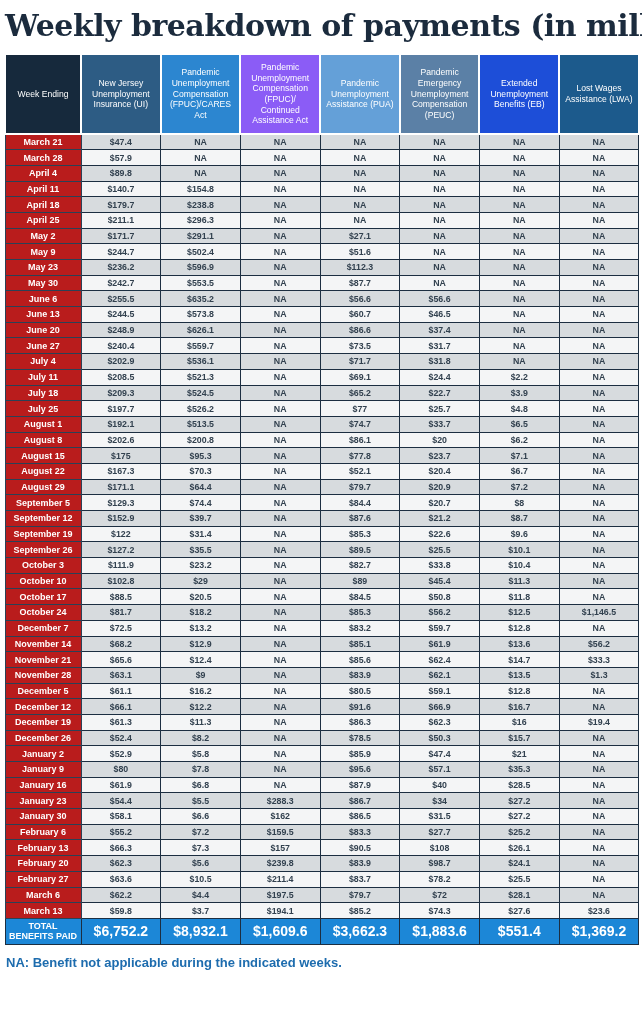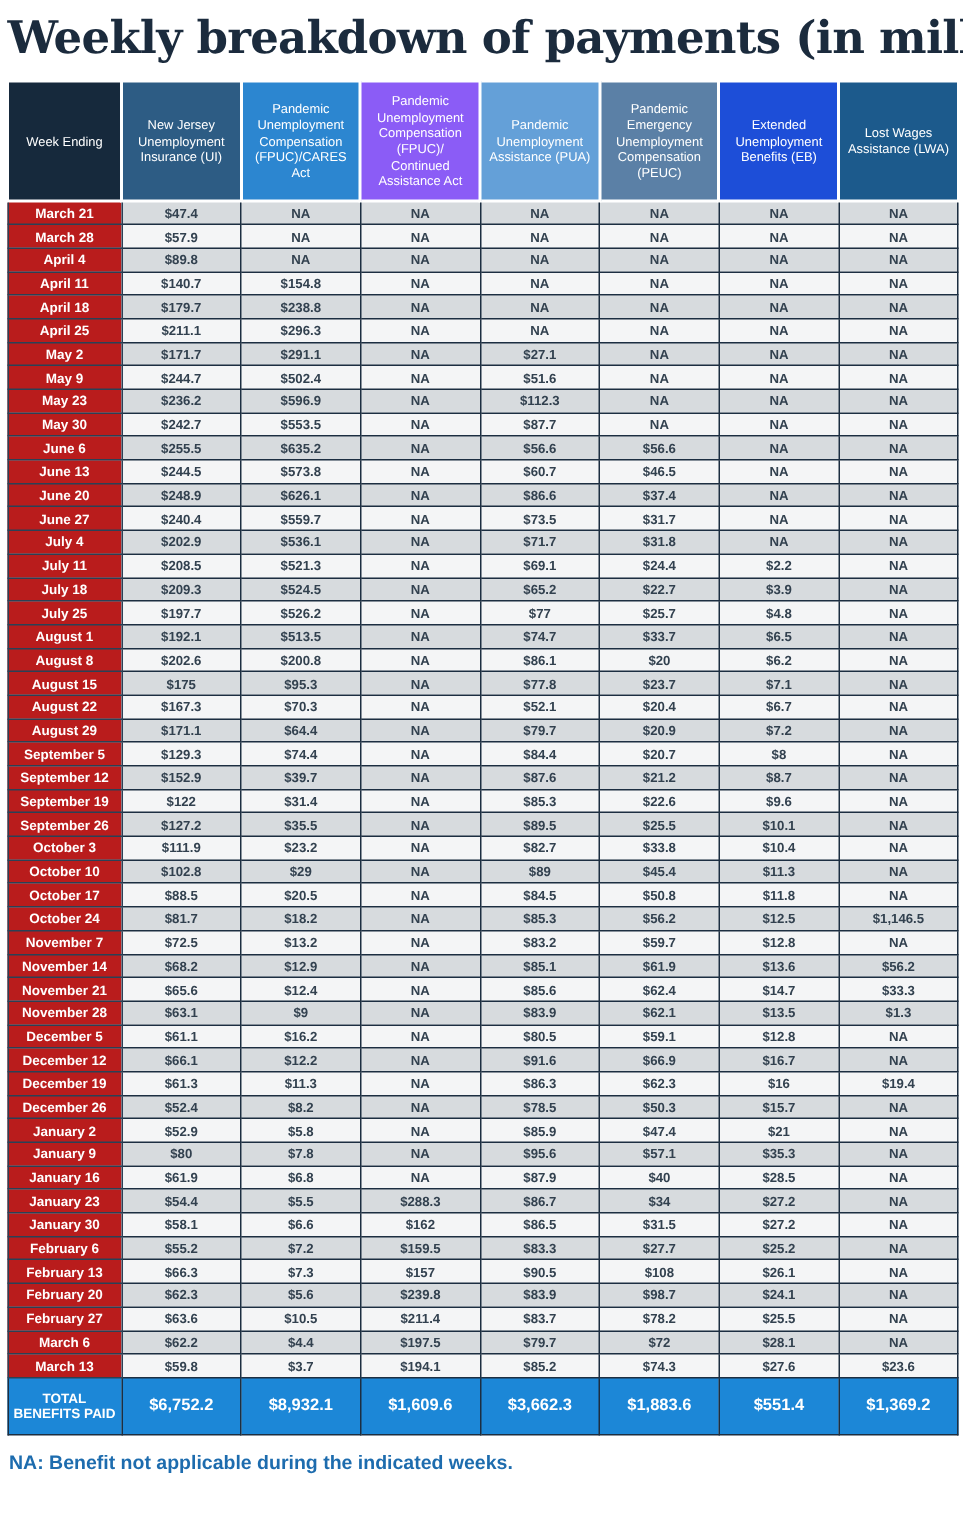--- a/index.html
+++ b/index.html
@@ -51,36 +51,36 @@
     border: 1px solid #2a4156;
   }
   tbody td {
     font-size: 8.8px;
     font-weight: bold;
     color: #32414f;
     text-align: center;
     padding: 0 2px;
     border: 1px solid #1c2e41;
   }
-  tfoot tr { height: 38px; }
+  tfoot tr { height: 26px; }
   tfoot th, tfoot td {
     background: #1c87d7;
     color: #ffffff;
     text-align: center;
     vertical-align: middle;
     border: 1px solid #1c2e41;
   }
   tfoot th {
     font-size: 9px;
     font-weight: bold;
     line-height: 1.15;
     padding: 2px;
   }
   tfoot td {
-    font-size: 11px;
+    font-size: 14px;
     font-weight: bold;
   }
   .footnote {
     margin: 10px 0 0 6px;
     font-size: 13px;
     font-weight: bold;
     color: #1d6cae;
   }
 </style>
 </head>
@@ -416,21 +416,21 @@
         <th>October 24</th>
         <td>$81.7</td>
         <td>$18.2</td>
         <td>NA</td>
         <td>$85.3</td>
         <td>$56.2</td>
         <td>$12.5</td>
         <td>$1,146.5</td>
       </tr>
       <tr>
-        <th>November 7</th>
+        <th>December 7</th>
         <td>$72.5</td>
         <td>$13.2</td>
         <td>NA</td>
         <td>$83.2</td>
         <td>$59.7</td>
         <td>$12.8</td>
         <td>NA</td>
       </tr>
       <tr>
         <th>November 14</th>

